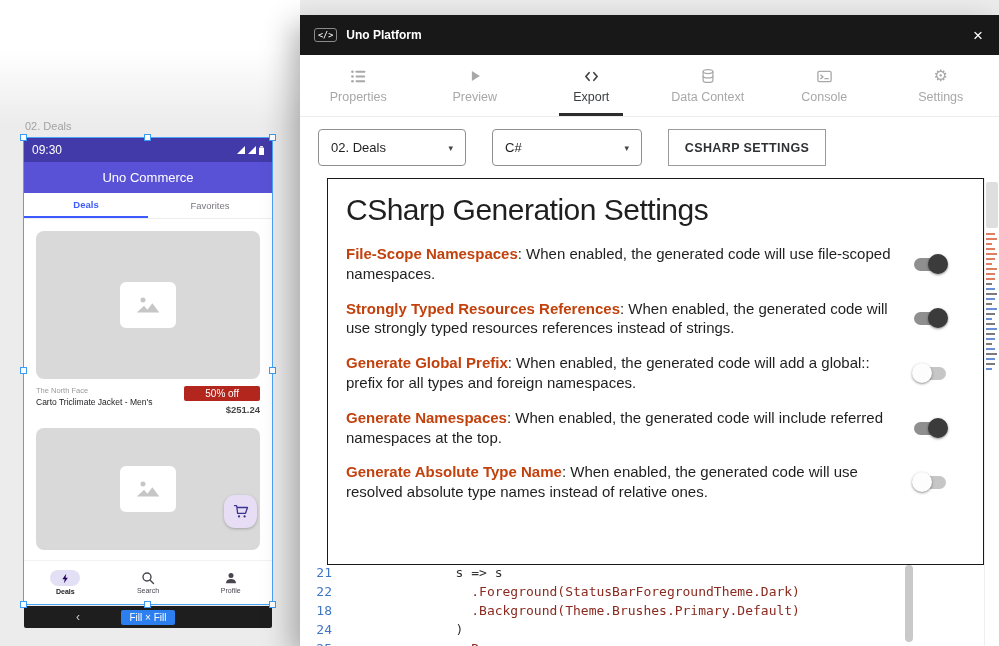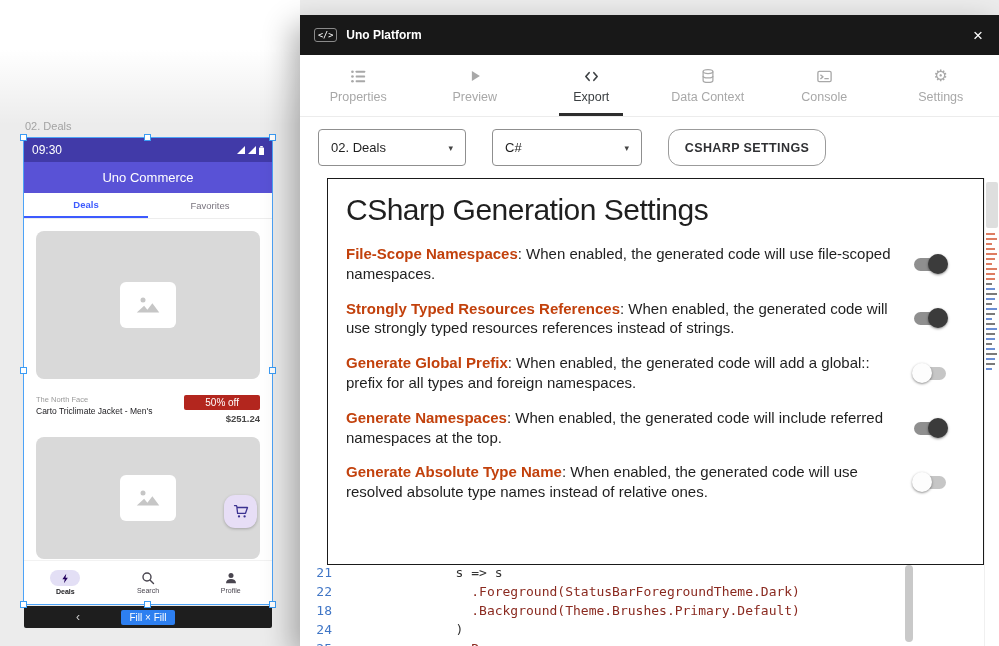--- a/index.html
+++ b/index.html
@@ -28,21 +28,21 @@
   .apptab{flex:1;display:flex;align-items:center;justify-content:center;font-size:9.5px;
     color:#7a757f;}
   .apptab.active{color:#3d5afe;font-weight:bold;border-bottom:2px solid #3d5afe;}
 
   .phone-content{position:relative;padding:12px;height:347px;}
   .pcard{background:#d9d9d9;border-radius:8px;display:flex;align-items:center;justify-content:center;}
   .pcard.c1{height:148px;}
   .pcard.c2{height:122px;margin-top:6px;}
   .ph-box{width:56px;height:46px;background:#fff;border-radius:6px;display:flex;
     align-items:center;justify-content:center;}
-  .product-row{display:flex;justify-content:space-between;margin-top:16px;height:36px;}
+  .product-row{display:flex;justify-content:space-between;margin-top:7px;height:36px;}
   .brand{font-size:7.5px;color:#9a9a9a;}
   .pname{font-size:8.5px;color:#1c1b1f;margin-top:2px;}
   .price-col{display:flex;flex-direction:column;align-items:flex-end;}
   .discount{background:#b3261e;color:#fff;font-size:10px;padding:2px 21px;border-radius:2px;}
   .price{font-size:9.5px;font-weight:bold;color:#474747;margin-top:3px;}
   .fab{position:absolute;right:15px;bottom:38px;width:33px;height:33px;border-radius:11px;
     background:#e7def6;border:none;display:flex;align-items:center;justify-content:center;
     box-shadow:0 1px 3px rgba(0,0,0,.25);z-index:3;}
 
   .bottomnav{position:absolute;left:0;right:0;bottom:0;height:44px;background:#fff;
@@ -75,21 +75,21 @@
   .wtab.active::after{content:"";position:absolute;bottom:0;left:calc(50% - 32px);width:64px;
     height:3px;background:#2d2d2d;}
   .gear-glyph{font-size:16px;line-height:1;}
 
   .controlsrow{height:61px;display:flex;align-items:center;padding:0 18px;gap:26px;flex:none;}
   .select{width:148px;height:37px;border:1px solid #8f8f8f;border-radius:4px;display:flex;
     align-items:center;justify-content:space-between;padding:0 12px;font-size:13px;color:#1f1f1f;
     cursor:pointer;background:#fff;}
   .select.lang{width:150px;}
   .caret{font-size:9px;color:#444;}
-  .outline-btn{width:158px;height:37px;border:1px solid #9b9b9b;border-radius:12px;background:#fff;
+  .outline-btn{width:158px;height:37px;border:1px solid #9b9b9b;border-radius:0;background:#fff;
     font-family:"Liberation Sans",sans-serif;font-size:12.5px;font-weight:bold;color:#2f3033;
     letter-spacing:.4px;cursor:pointer;}
 
   .content{position:relative;flex:1;overflow:hidden;background:#fff;}
 
   
   .editor{position:absolute;inset:0;}
   .code-lines{position:absolute;left:0;top:385px;right:100px;
     font-family:"DejaVu Sans Mono",monospace;font-size:13px;line-height:19px;}
   .cl{display:flex;}

